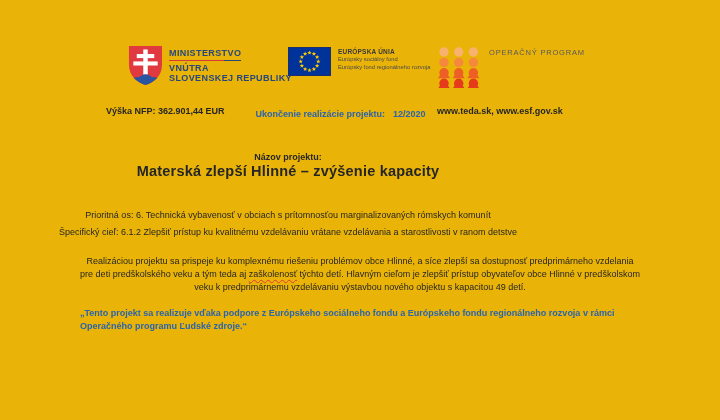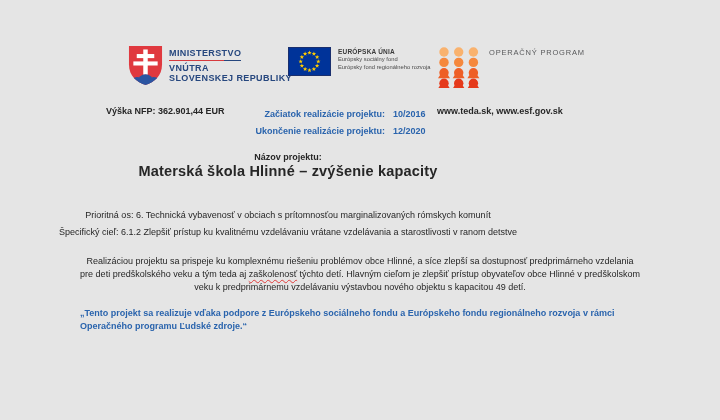--- a/index.html
+++ b/index.html
@@ -1,17 +1,17 @@
 <!DOCTYPE html>
 <html style="--accent-blue: #2a64ad; --text-black: #262626; --ministry-navy: #26477e; --ministry-red: #d63a3e; --sk-red: #e0393f; --sk-blue: #2b55a2; --eu-flag-blue: #003399; --eu-star: #ffcc00; --oplz-gray: #58595b; --spellcheck-red: #e03b3b;"><head>
 <meta charset="utf-8">
 <style>
   html,body{margin:0;padding:0;background:#fff;}
   .canvas{
-    position:relative;width:720px;height:420px;background:#e5e5e5;overflow:hidden;
+    position:relative;width:720px;height:420px;background:#eab308;overflow:hidden;
     font-family:"Liberation Sans","DejaVu Sans",sans-serif;color:var(--text-black,#262626);
   }
   
   .logo{position:absolute;display:flex;align-items:flex-start;}
   .logo-ministry{left:128px;top:45px;}
   .min-shield{width:35px;height:41px;flex:0 0 auto;}
   .min-text{margin-left:6px;margin-top:3px;font-size:9px;font-weight:bold;
     letter-spacing:.4px;color:var(--ministry-navy);line-height:10px;white-space:nowrap;}
   .min-rule{height:1.6px;margin:1.6px 0 2px 0;width:72px;
     background:linear-gradient(to right,var(--ministry-red) 0 76%,var(--ministry-navy) 76% 100%);}
@@ -125,32 +125,28 @@
         <path d="M30.4,42.6 L42.4,42.6 L40,38.800000000000004 L32.8,38.800000000000004 Z" fill="#e53a1b"></path>
       </svg>
     <div class="oplz-text">
       <div>OPERAČNÝ PROGRAM</div>
     </div>
   </div>
 
   <div class="nfp">Výška NFP: 362.901,44 EUR</div>
   <div class="dates">
     <div class="row">
-      <span class="lbl">Začiatok realizácie projektu:</span>
-      <span class="val">10/2016</span>
-    </div>
-    <div class="row">
       <span class="lbl">Ukončenie realizácie projektu:</span>
       <span class="val">12/2020</span>
     </div>
   </div>
   <div class="websites">www.teda.sk, www.esf.gov.sk</div>
 
   <div class="centered proj-label">Názov projektu:</div>
-  <div class="centered proj-title">Materská škola Hlinné – zvýšenie kapacity</div>
+  <div class="centered proj-title">Materská zlepší Hlinné – zvýšenie kapacity</div>
   <div class="centered proj-priority">Prioritná os: 6. Technická vybavenosť v obciach s prítomnosťou marginalizovaných rómskych komunít</div>
   <div class="centered proj-specific">Špecifický cieľ: 6.1.2 Zlepšiť prístup ku kvalitnému vzdelávaniu vrátane vzdelávania a starostlivosti v ranom detstve</div>
 
   <div class="description"><span>Realizáciou projektu sa prispeje ku komplexnému riešeniu problémov obce Hlinné, a síce zlepší sa dostupnosť predprimárneho vzdelania pre deti predškolského veku a tým teda aj </span><span class="misspelled">zaškolenosť</span><span> týchto detí. Hlavným cieľom je zlepšiť prístup obyvateľov obce Hlinné v predškolskom veku k predprimárnemu vzdelávaniu výstavbou nového objektu s kapacitou 49 detí.</span></div>
 
   <div class="quote">„Tento projekt sa realizuje vďaka podpore z Európskeho sociálneho fondu a Európskeho fondu regionálneho rozvoja v rámci Operačného programu Ľudské zdroje.“</div>
 
 </div>
 
 </body></html>

